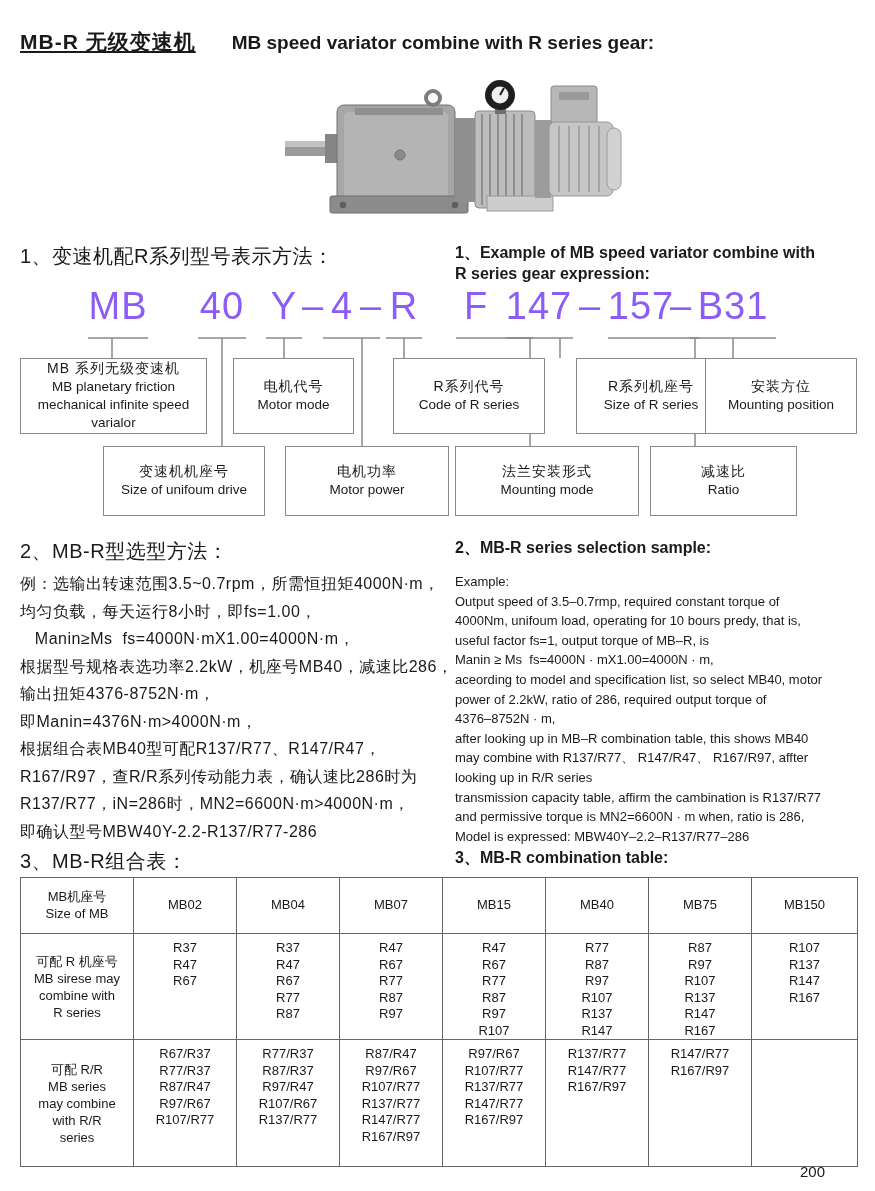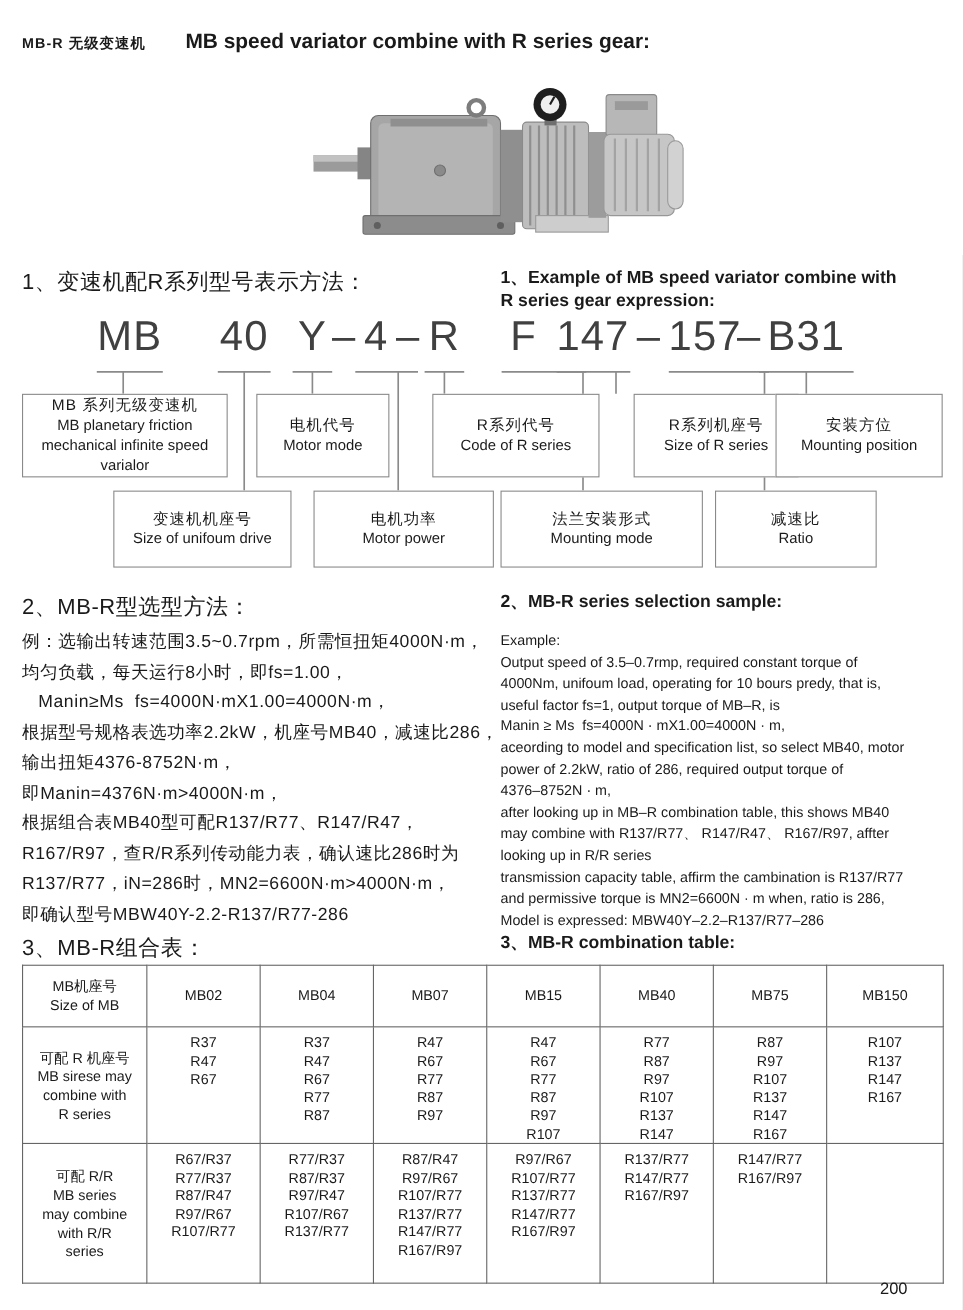--- a/index.html
+++ b/index.html
@@ -1,27 +1,27 @@
 <!DOCTYPE html>
 <html><head>
 <meta charset="utf-8">
 <style>
   html,body{margin:0;padding:0;background:#e8e8e8;}
   .page{
     position:relative;width:875px;height:1191px;margin:0 auto;background:#ffffff;
     font-family:"Liberation Sans","DejaVu Sans",sans-serif;color:#1a1a1a;overflow:hidden;
   }
   .abs{position:absolute;}
-  .title-zh{font-size:13px;font-weight:bold;letter-spacing:1px;}
+  .title-zh{font-size:21px;font-weight:bold;letter-spacing:1px;text-decoration:underline;}
   .title-en{font-size:19px;font-weight:bold;}
   .h-zh{font-size:20px;font-weight:normal;letter-spacing:0.5px;}
   .h-en{font-size:16px;font-weight:bold;white-space:pre-line;line-height:1.3;}
   .body-zh{font-size:16px;line-height:27.5px;white-space:pre;letter-spacing:0.5px;}
   .body-en{font-size:13px;line-height:19.6px;white-space:pre;}
-  .seg{position:absolute;transform:translateX(-50%);font-size:38px;letter-spacing:1px;white-space:nowrap;color:#404040;}
+  .seg{position:absolute;transform:translateX(-50%);font-size:38px;letter-spacing:1px;white-space:nowrap;color:#8b5cf6;}
   .dbox{
     position:absolute;border:1.5px solid #8a8a8a;display:flex;flex-direction:column;
     align-items:center;justify-content:center;text-align:center;background:#fff;
   }
   .dbox .zh{font-size:14px;letter-spacing:1px;}
   .dbox .en{font-size:13.5px;white-space:pre-line;line-height:1.32;}
   table.combo{border-collapse:collapse;table-layout:fixed;width:837px;}
   table.combo th,table.combo td{
     border:1.5px solid #666;font-weight:normal;text-align:center;font-size:13px;
     white-space:pre-line;line-height:16.5px;padding:0;

